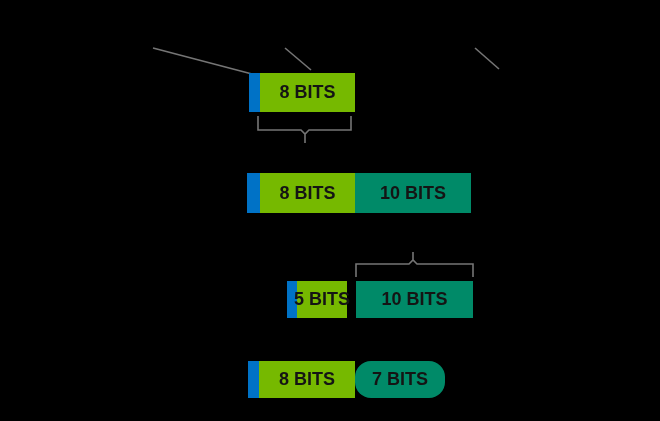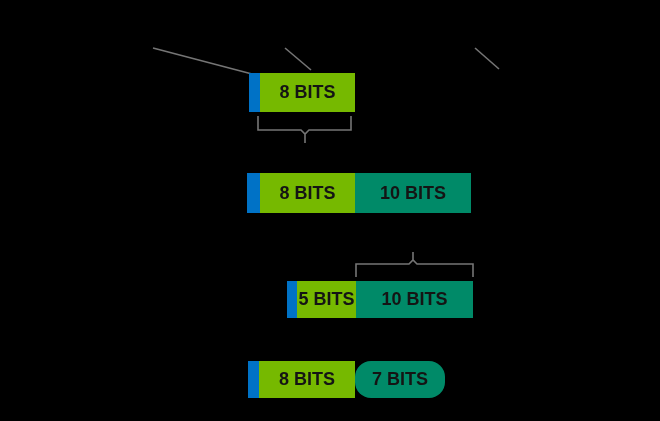--- a/index.html
+++ b/index.html
@@ -54,21 +54,21 @@
 
   
   .row2 { left: 247px; top: 173px; width: 224px; height: 40px; }
   .row2 .sign { left: 0;     width: 13px; }
   .row2 .exp  { left: 13px;  width: 95px; }
   .row2 .man  { left: 108px; width: 116px; }
 
   
   .row3 { left: 287px; top: 281px; width: 186px; height: 37px; }
   .row3 .sign { left: 0;    width: 10px; }
-  .row3 .exp  { left: 10px; width: 59px; }
+  .row3 .exp  { left: 10px; width: 50px; }
   .row3 .man  { left: 69px; width: 117px; }
 
   
   .row4 { left: 248px; top: 361px; width: 189px; height: 37px; }
   .row4 .sign { left: 0;     width: 11px; }
   .row4 .exp  { left: 11px;  width: 96px; }
   .row4 .man  { left: 107px; width: 90px; border-radius: 16px; }
 </style>
 </head>
 <body>

